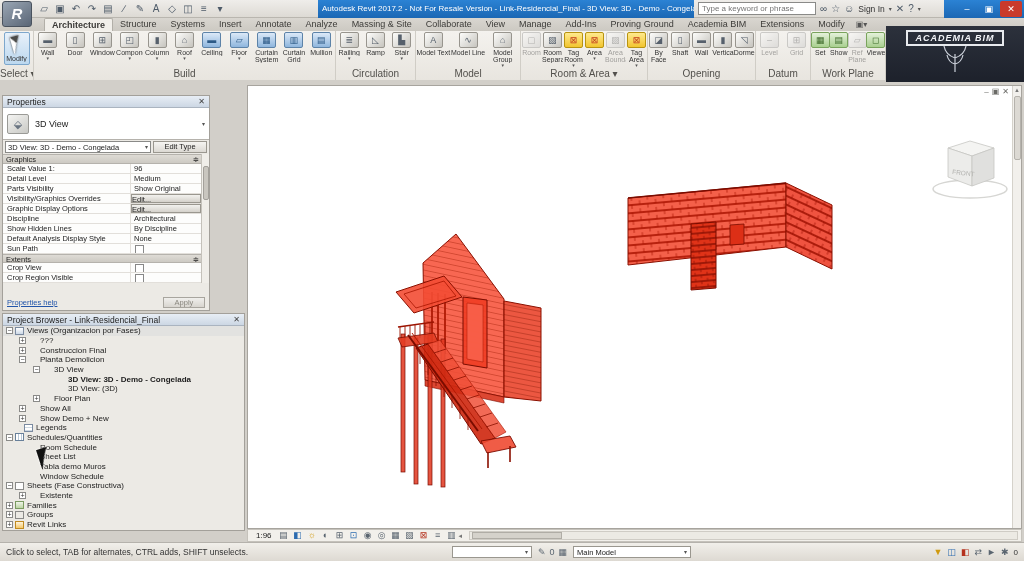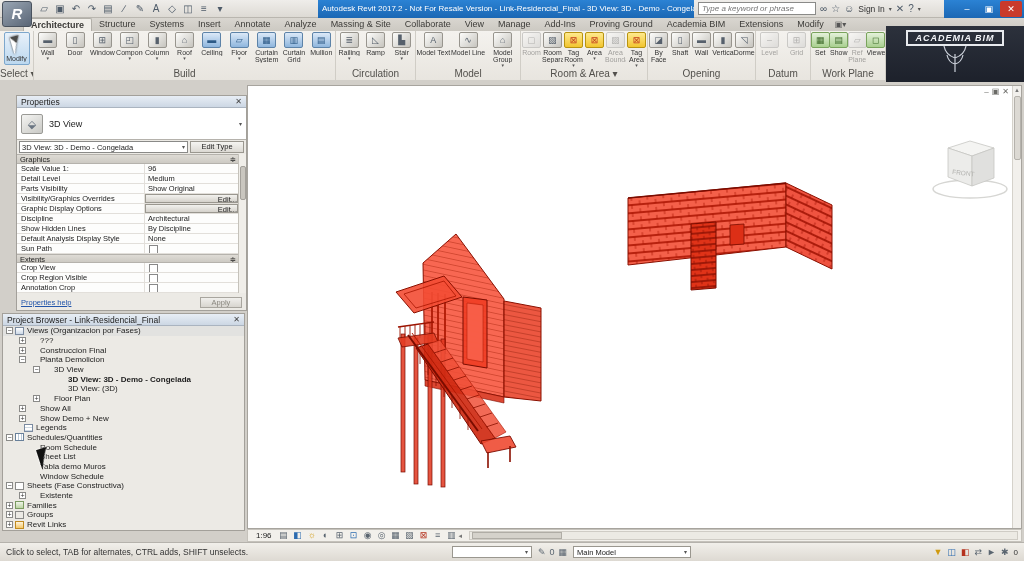--- a/index.html
+++ b/index.html
@@ -5,28 +5,28 @@
   *{box-sizing:border-box;margin:0;padding:0}
   html,body{width:1024px;height:561px;overflow:hidden}
   body{font-family:"Liberation Sans",sans-serif;background:#d6d3cd;position:relative;font-size:9px;color:#222}
   
   #titlebar{position:absolute;left:0;top:0;width:1024px;height:18px;background:linear-gradient(#efedea,#dddad4);border-bottom:1px solid #b9b6af}
   #rlogo{position:absolute;left:2px;top:1px;width:30px;height:26px;border-radius:3px;background:linear-gradient(145deg,#9aa6b4,#5a6676);color:#fff;font-weight:bold;font-style:italic;font-size:15px;text-align:center;line-height:24px;z-index:5;border:1px solid #49525e}
   #qat{position:absolute;left:38px;top:2px;display:flex;gap:4px}
   #qat span{font-size:10px;line-height:14px;color:#4d5a68;width:12px;text-align:center}
   #titleblue{position:absolute;left:318px;top:0;width:376px;height:18px;background:linear-gradient(#2b82d4,#1b67b4);color:#fff;font-size:8px;line-height:18px;text-align:center;white-space:nowrap;overflow:hidden;padding:0 4px}
   #infocenter{position:absolute;left:698px;top:2px;display:flex;align-items:center;gap:4px}
-  #searchbox{width:118px;height:13px;border:1px solid #8a8a88;background:#fff;font-size:8px;font-style:italic;color:#888;padding:0 3px;font-family:"Liberation Sans",sans-serif}
+  #searchbox{width:118px;height:13px;border:1px solid #8a8a88;background:#fff;font-size:8px;color:#888;padding:0 3px;font-family:"Liberation Sans",sans-serif}
   #infocenter .ic{font-size:10px;color:#4d5a68}
   #signin{font-size:8.5px;color:#333}
   #winctl{position:absolute;right:0;top:0;width:80px;height:18px;background:linear-gradient(#2b82d4,#1b67b4);display:flex;align-items:center;justify-content:flex-end}
   #winctl span{width:22px;text-align:center;color:#fff;font-size:9px;line-height:16px}
   #winctl .close{background:#c93a2b;height:16px;margin-right:2px;border-radius:2px}
   
-  #tabrow{position:absolute;left:0;top:18px;width:1024px;height:13px;background:linear-gradient(#d9d6d0,#ccc9c2);display:flex;padding-left:23px}
+  #tabrow{position:absolute;left:0;top:18px;width:1024px;height:13px;background:linear-gradient(#d9d6d0,#ccc9c2);display:flex;padding-left:44px}
   .tab{font-size:9px;line-height:13px;padding:0 7px;color:#3c3b38;white-space:nowrap}
   .tab.active{background:#f1efea;border:1px solid #b2afa8;border-bottom:none;border-radius:2px 2px 0 0;font-weight:bold}
   #tabextra{font-size:8px;line-height:13px;color:#555;padding:0 4px}
   
   #ribbon{position:absolute;left:0;top:31px;width:1024px;height:49px;background:linear-gradient(#f4f2ee,#e8e5df);display:flex}
   .rpanel{display:flex;flex-direction:column;border-right:1px solid #d0cdc6;flex:none}
   .rbtns{height:38px;display:flex;justify-content:space-around;align-items:flex-start;overflow:hidden}
   .plabel{font-size:10px;color:#52504c;text-align:center;height:11px;line-height:10px;white-space:nowrap;overflow:hidden}
   .rbtn{flex:1;min-width:0;display:flex;flex-direction:column;align-items:center;padding-top:1px;position:relative}
   .rbtn.dis{opacity:.42;filter:grayscale(.9)}
@@ -41,34 +41,34 @@
   #modifycursor{width:0;height:0;border-left:5px solid #fff;border-right:4px solid transparent;border-bottom:11px solid transparent;border-top:7px solid #4a4a48;transform:rotate(-16deg);margin-top:3px;filter:drop-shadow(0 0 1px #333)}
   #modifybtn .rlab{font-size:7px}
   #acadlogo{position:absolute;left:886px;top:-5px;width:138px;height:56px;background:linear-gradient(#2c313c,#1d212b);display:flex;flex-direction:column;align-items:center;padding-top:4px;z-index:4}
   #acadbadge{border:2px solid #e8eaee;color:#f2f4f8;font-size:9px;font-weight:bold;font-style:italic;letter-spacing:1px;padding:1px 7px;white-space:nowrap}
   
   #workarea{position:absolute;left:0;top:80px;width:1024px;height:462px;background:#d2cfc9}
   
   .palette{position:absolute;background:#eceae5;border:1px solid #a3a09a}
   .phead{height:12px;background:linear-gradient(#e8eef5,#ccd7e4);border-bottom:1px solid #aab4c0;font-size:8.5px;line-height:12px;padding:0 4px;color:#222;display:flex;justify-content:space-between}
   .phead .x{color:#444;font-size:8px}
-  #props{left:16px;top:15px;width:231px;height:216px}
+  #props{left:2px;top:15px;width:208px;height:216px}
   #typerow{height:32px;background:#fff;border-bottom:1px solid #b5b2ac;display:flex;align-items:center;padding:0 4px;gap:6px}
   #typecube{width:22px;height:20px;background:linear-gradient(145deg,#f4f4f2,#c9c9c5);border:1px solid #9a9a96;border-radius:2px;font-size:11px;text-align:center;line-height:18px;color:#6a7582}
   #typename{flex:1;font-size:9px}
   #selrow{height:14px;display:flex;gap:2px;padding:1px 2px;align-items:center}
   #instsel{flex:1;height:12px;background:#fff;border:1px solid #8a8a88;font-size:7.5px;line-height:11px;padding:0 2px;white-space:nowrap;overflow:hidden;display:flex;justify-content:space-between}
   #edittype{width:54px;height:12px;background:linear-gradient(#f5f4f1,#dcd9d3);border:1px solid #9a978f;font-size:7.5px;line-height:10px;text-align:center;white-space:nowrap}
   .grid{position:relative}
   .sechead{height:9.5px;background:linear-gradient(#dedbd5,#cdcac3);border-top:1px solid #b5b2ac;border-bottom:1px solid #b5b2ac;font-size:7.5px;line-height:9px;padding-left:3px;color:#222;display:flex;justify-content:space-between;padding-right:10px}
   .prow{height:10px;display:flex;border-bottom:1px solid #e2dfda;background:#fdfdfc;margin-right:8px}
   .prow .pl{width:128px;font-size:7.5px;line-height:9.5px;padding-left:4px;white-space:nowrap;overflow:hidden;border-right:1px solid #e2dfda}
   .prow .pv{flex:1;font-size:7.5px;line-height:9.5px;padding-left:3px;white-space:nowrap;overflow:hidden;position:relative}
   .prow.input .pv{background:#fff;border:1px solid #7a96b5;line-height:8px}
-  .prow.btn .pv{background:linear-gradient(#f2f1ee,#d5d2cb);border:1px solid #9a978f;text-align:right;padding:0}
+  .prow.btn .pv{background:linear-gradient(#f2f1ee,#d5d2cb);border:1px solid #9a978f;text-align:left;padding:0}
   .prow.check .pv::before{content:"";display:inline-block;width:7px;height:7px;border:1px solid #888;background:#fff;margin:1px 0 0 1px}
   #pscroll{position:absolute;right:0;top:0;bottom:0;width:8px;background:#f0eee9;border-left:1px solid #c5c2bb}
   #pscroll .thumb{position:absolute;left:1px;top:12px;width:6px;height:34px;background:#c9c6bf;border:1px solid #a3a09a;border-radius:2px}
   #pfoot{position:absolute;bottom:0;left:0;right:0;height:15px;display:flex;justify-content:space-between;align-items:center;padding:0 4px}
   #propshelp{font-size:7.5px;color:#2255aa;text-decoration:underline}
   #applybtn{width:42px;height:11px;background:linear-gradient(#f0efec,#d8d5cf);border:1px solid #a8a59e;color:#8a877f;font-size:7.5px;text-align:center;line-height:10px}
   
   #pbrowser{left:2px;top:233px;width:243px;height:218px}
   .trow{height:9.7px;display:flex;align-items:center;white-space:nowrap;overflow:hidden}
   .trow.sel{background:#e2e2e0}
@@ -479,24 +479,20 @@
         <span>≑</span>
       </div>
       <div>
 
       <div class="prow check">
           <div class="pl">Crop View</div>
           <div class="pv"></div>
         </div>
           <div class="prow check">
           <div class="pl">Crop Region Visible</div>
-          <div class="pv"></div>
-        </div>
-          <div class="prow check">
-          <div class="pl">Annotation Crop</div>
           <div class="pv"></div>
         </div>
         </div>
       <div id="pscroll">
           <div class="thumb"></div>
         </div>
     </div>
     <div id="pfoot">
       <span id="propshelp">Properties help</span>
       <div id="applybtn">Apply</div>

